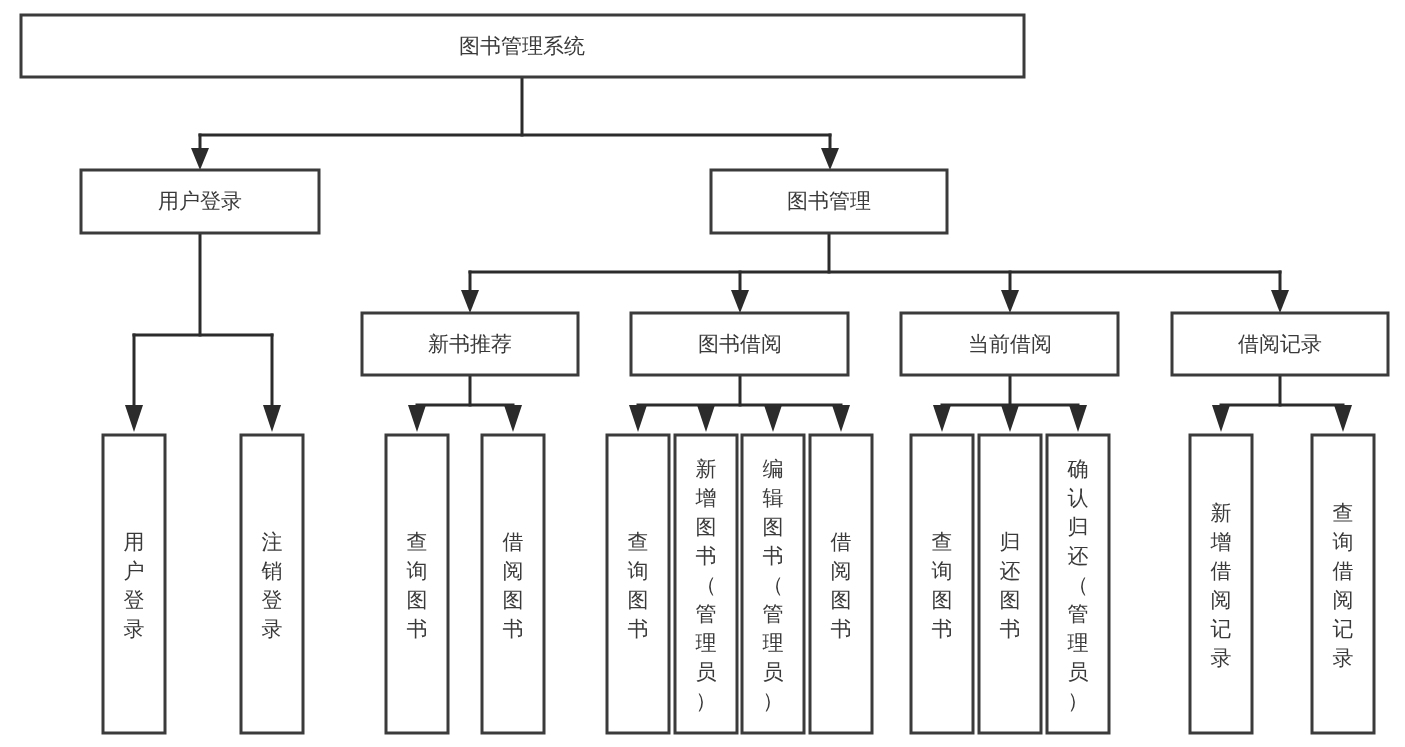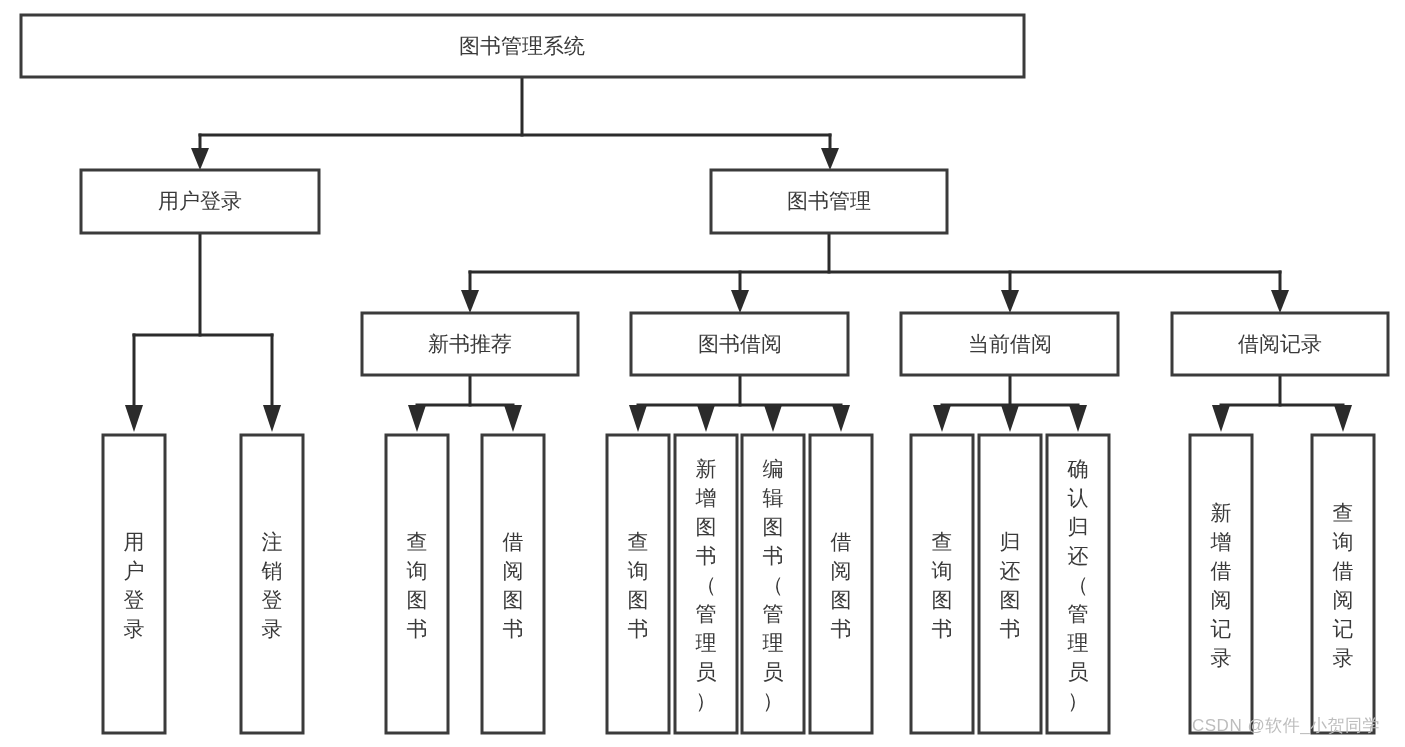--- a/index.html
+++ b/index.html
@@ -189,15 +189,14 @@
       <rect class="node-box" x="1190" y="435" width="62" height="298"></rect>
       <text class="node-label-vertical" x="1221" y="519.62"><tspan x="1221" dy="0">新</tspan><tspan x="1221" dy="29">增</tspan><tspan x="1221" dy="29">借</tspan><tspan x="1221" dy="29">阅</tspan><tspan x="1221" dy="29">记</tspan><tspan x="1221" dy="29">录</tspan></text>
     </g>
     <g>
       <rect class="node-box" x="1312" y="435" width="62" height="298"></rect>
       <text class="node-label-vertical" x="1343" y="519.62"><tspan x="1343" dy="0">查</tspan><tspan x="1343" dy="29">询</tspan><tspan x="1343" dy="29">借</tspan><tspan x="1343" dy="29">阅</tspan><tspan x="1343" dy="29">记</tspan><tspan x="1343" dy="29">录</tspan></text>
     </g>
 
   </svg>
 
-  <div class="watermark">CSDN @软件_小贺同学</div>
 
 </div>
 
 </body></html>

